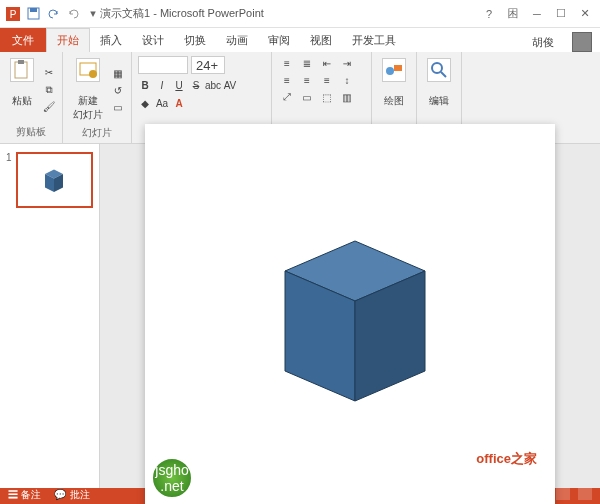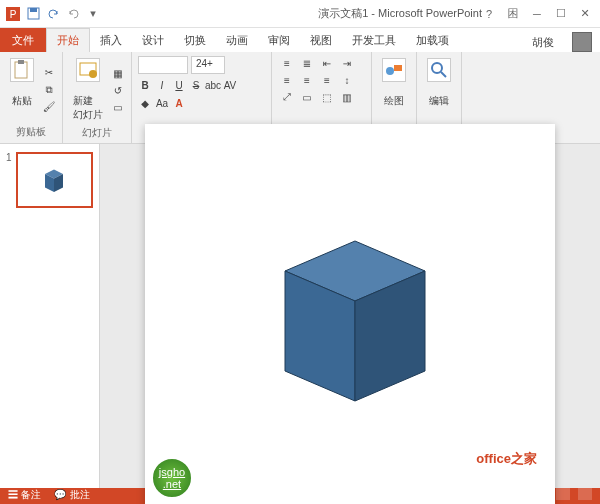--- a/index.html
+++ b/index.html
@@ -1,62 +1,62 @@
 <!DOCTYPE html>
 <html><head>
 <meta charset="utf-8">
 <style>
 * { margin: 0; padding: 0; box-sizing: border-box; font-family: "Microsoft YaHei", sans-serif; }
 body { width: 600px; height: 504px; background: #fff; overflow: hidden; position: relative; }
 
 .title-bar { height: 28px; background: #fff; border-bottom: 1px solid #e1e1e1; display: flex; align-items: center; font-size: 11px; color: #666; }
 .tb-left { display: flex; align-items: center; gap: 6px; padding-left: 6px; }
 .tb-icon { width: 14px; height: 14px; display: inline-flex; align-items: center; justify-content: center; }
-.tb-title { flex: 1; text-align: right; color: #555; }
+.tb-title { flex: 1; text-align: left; color: #555; }
 .tb-right { display: flex; align-items: center; gap: 10px; padding-right: 8px; }
 .win-btn { width: 14px; height: 14px; display: inline-flex; align-items: center; justify-content: center; color: #666; font-size: 11px; }
 
 .tabs { height: 24px; background: #fff; display: flex; align-items: flex-end; font-size: 11px; }
 .tab-file { background: #d24726; color: #fff; padding: 4px 12px; height: 24px; display: flex; align-items: center; margin-top: 44px; }
 .tab { padding: 4px 10px; color: #444; height: 24px; display: flex; align-items: center; cursor: pointer; }
 .tab.active { background: #f1f1f1; border: 1px solid #d4d4d4; border-bottom: none; color: #d24726; }
 .tab-user { margin-left: auto; padding-right: 8px; display: flex; align-items: center; gap: 18px; color: #444; }
 .avatar { width: 20px; height: 20px; background: #888; border: 1px solid #666; }
 
 .ribbon { height: 92px; background: #f1f1f1; border-bottom: 1px solid #d4d4d4; display: flex; font-size: 10px; color: #444; }
 .rgroup { border-right: 1px solid #d4d4d4; padding: 4px 6px; display: flex; flex-direction: column; justify-content: space-between; }
 .rgroup-label { text-align: center; font-size: 10px; color: #666; margin-top: 2px; }
 .rgroup-body { display: flex; gap: 4px; flex: 1; }
 .rbig { display: flex; flex-direction: column; align-items: center; gap: 12px; padding: 2px 4px; }
 .rbig-icon { width: 24px; height: 24px; background: #fff; border: 1px solid #ccc; display: flex; align-items: center; justify-content: center; }
 .rsmall-col { display: flex; flex-direction: column; gap: 3px; justify-content: center; }
 .rsmall { width: 14px; height: 14px; display: flex; align-items: center; justify-content: center; font-size: 10px; }
 .font-row { display: flex; gap: 3px; align-items: center; }
-.font-select { background: #fff; border: 1px solid #ccc; padding: 1px 4px; font-size: 10px; min-width: 50px; height: 18px; }
+.font-select { background: #fff; border: 1px solid #ccc; padding: 1px 4px; font-size: 13px; min-width: 50px; height: 18px; }
 .para-grid { display: grid; grid-template-columns: repeat(4, 18px); gap: 2px; }
 .para-btn { width: 18px; height: 14px; display: flex; align-items: center; justify-content: center; }
 
 .workspace { display: flex; height: 344px; background: #eaeaea; }
 .thumb-panel { width: 100px; background: #fff; border-right: 1px solid #d4d4d4; padding: 8px 6px; }
 .thumb-item { display: flex; gap: 4px; }
 .thumb-num { font-size: 10px; color: #666; }
 .thumb { width: 78px; height: 56px; background: #fff; border: 2px solid #d24726; display: flex; align-items: center; justify-content: center; }
 .thumb-cube { width: 30px; height: 28px; }
 
 .canvas-area { flex: 1; display: flex; align-items: center; justify-content: center; padding: 14px; position: relative; }
 .slide { width: 410px; height: 384px; background: #fff; box-shadow: 0 2px 8px rgba(0,0,0,0.25); display: flex; align-items: center; justify-content: center; position: relative; }
 .cube-svg { width: 210px; height: 190px; }
 .watermark-office { position: absolute; right: 18px; bottom: 40px; color: #d24726; font-size: 13px; font-weight: bold; }
 
 .status-bar { height: 16px; background: #d24726; display: flex; align-items: flex-start; color: #fff; font-size: 10px; padding: 0 8px; gap: 14px; }
 .status-right { margin-left: auto; display: flex; align-items: center; gap: 8px; }
 .view-btn { width: 14px; height: 12px; background: rgba(255,255,255,0.2); }
 
 .overlay-badge { position: absolute; bottom: 4px; left: 150px; display: flex; align-items: center; z-index: 10; }
-.badge-circle { width: 44px; height: 44px; border-radius: 50%; background: radial-gradient(circle, #6fbf3f, #2e7d1e); border: 3px solid #fff; display: flex; align-items: center; justify-content: center; color: #fff; font-size: 11px; text-align: center; text-decoration: underline; }
+.badge-circle { width: 44px; height: 44px; border-radius: 50%; background: radial-gradient(circle, #6fbf3f, #2e7d1e); border: 3px solid #fff; display: flex; align-items: center; justify-content: center; color: #fff; font-size: 14px; text-align: center; }
 .badge-text { font-size: 26px; font-weight: bold; font-style: italic; background: linear-gradient(#7ed321, #2e7d1e); -webkit-background-clip: text; color: #4a9e1e; text-shadow: 1px 1px 2px rgba(0,0,0,0.3); margin-left: -4px; }
 </style>
 </head>
 <body>
 
 <div class="title-bar">
   <div class="tb-left">
     <span class="tb-icon">
         <svg width="14" height="14">
           <rect width="14" height="14" fill="#d24726"></rect>
@@ -96,21 +96,20 @@
 <div class="tabs">
   <div class="tab-file">文件</div>
   <div class="tab active">开始</div>
   <div class="tab">插入</div>
   <div class="tab">设计</div>
   <div class="tab">切换</div>
   <div class="tab">动画</div>
   <div class="tab">审阅</div>
   <div class="tab">视图</div>
   <div class="tab">开发工具</div>
-  <div class="tab">加载项</div>
   <div class="tab-user">
     <span>胡俊</span>
     <div class="avatar"></div>
   </div>
 </div>
 
 <div class="ribbon">
   <div class="rgroup">
     <div class="rgroup-body">
       <div class="rbig">
@@ -133,21 +132,21 @@
 
   <div class="rgroup">
     <div class="rgroup-body">
       <div class="rbig">
         <div class="rbig-icon">
             <svg width="20" height="18">
               <rect x="2" y="2" width="16" height="12" fill="#fff" stroke="#d4a02a"></rect>
               <circle cx="15" cy="13" r="4" fill="#d4a02a"></circle>
             </svg>
           </div>
-        <span style="white-space:pre-line;text-align:left;">新建
+        <span style="white-space:pre-line;text-align:center;">新建
 幻灯片</span>
       </div>
       <div class="rsmall-col">
         <span class="rsmall">▦</span>
         <span class="rsmall">↺</span>
         <span class="rsmall">▭</span>
       </div>
     </div>
     <div class="rgroup-label">幻灯片</div>
   </div>

